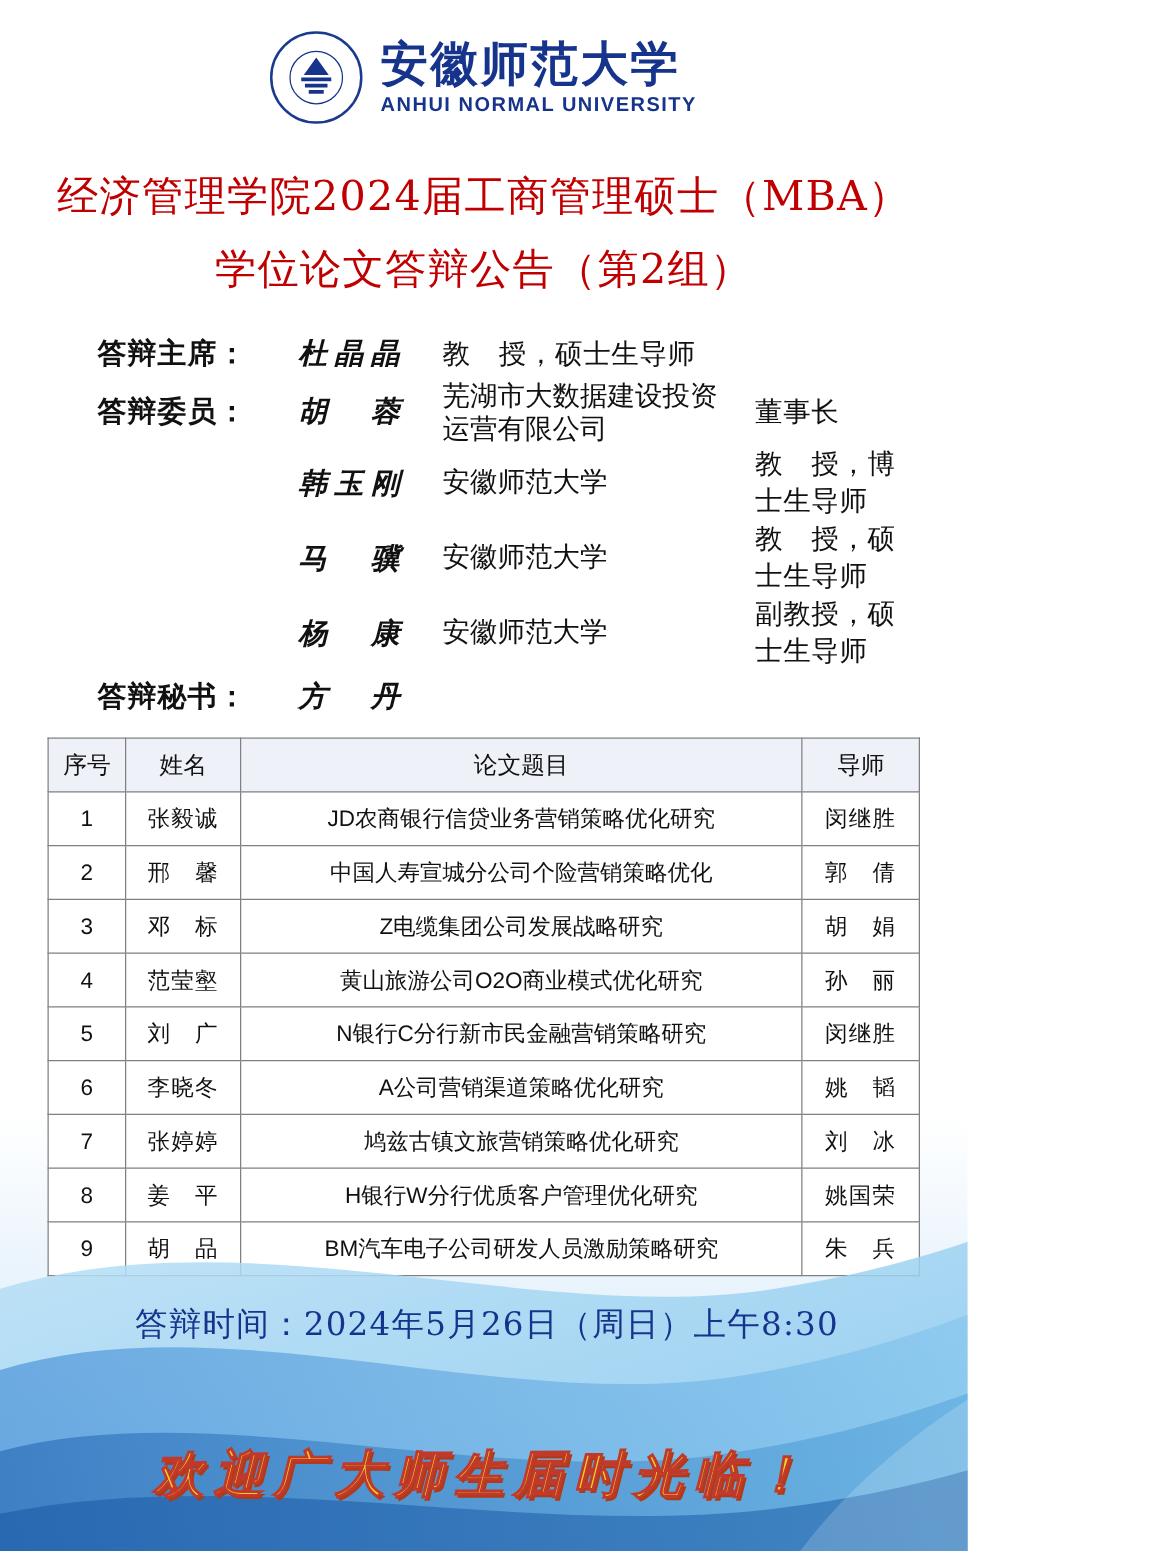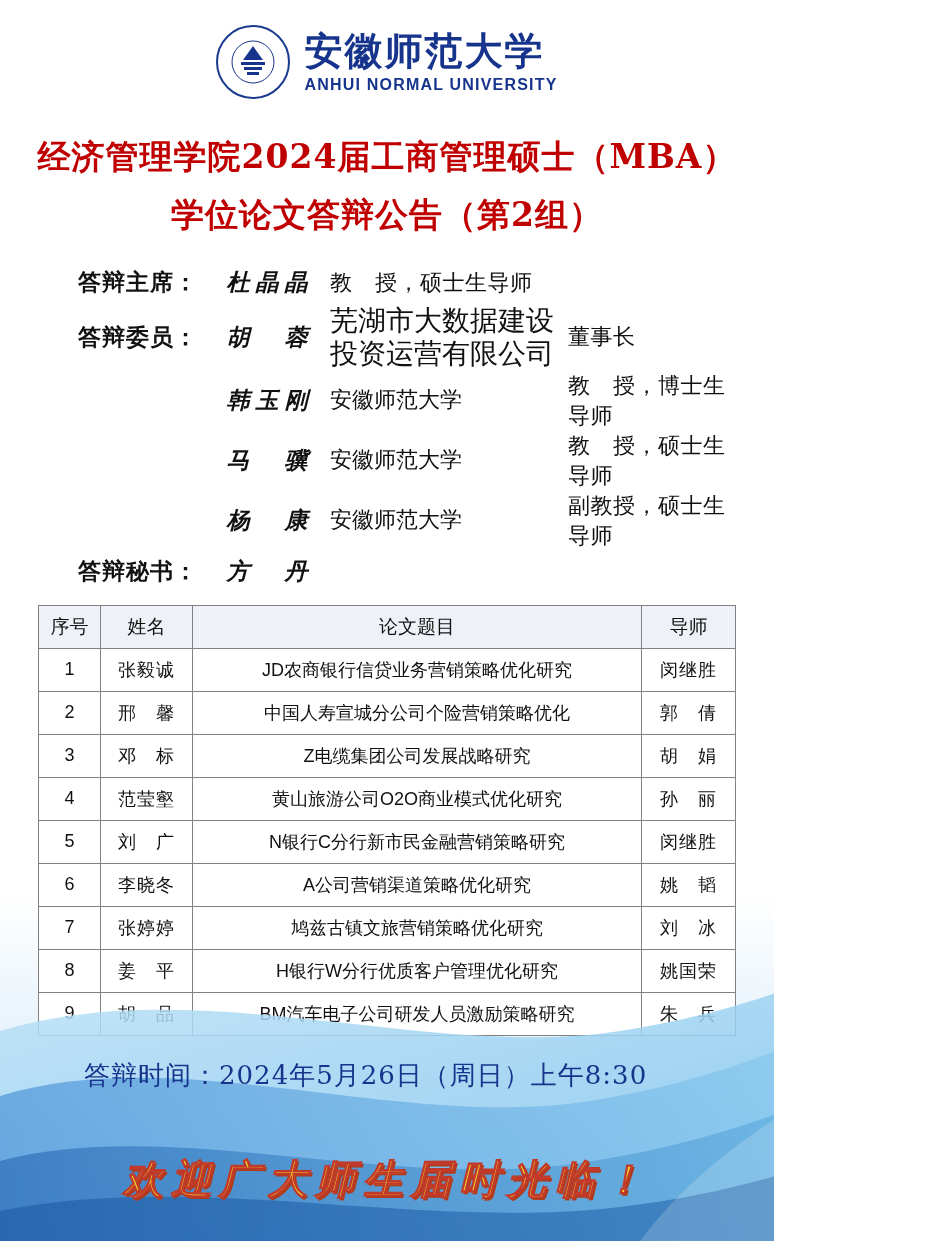--- a/index.html
+++ b/index.html
@@ -77,37 +77,38 @@
     color: #17348c;
     letter-spacing: 1.2px;
   }
   
   .title-block {
     margin-top: 22px;
     text-align: center;
   }
   .title-line {
     font-family: "DejaVu Serif", serif;
-    font-weight: bold;
+    font-weight: normal;
     font-size: 33px;
     color: #c00000;
     line-height: 1.75;
     letter-spacing: 1px;
   }
   
   .committee {
     margin: 18px 0 0 0;
     padding: 0 40px 0 78px;
     font-size: 22px;
     color: #111;
   }
   .com-row {
     display: flex;
     align-items: center;
     min-height: 42px;
+    gap: 12px;
   }
   .com-label {
     width: 132px;
     font-weight: bold;
     font-size: 23px;
     letter-spacing: 1px;
     flex-shrink: 0;
   }
   .com-name {
     width: 120px;
@@ -118,21 +119,21 @@
     font-size: 23px;
     letter-spacing: 6px;
     text-align: center;
   }
   .com-org {
     width: 238px;
     flex-shrink: 0;
     font-size: 22px;
     line-height: 1.2;
   }
-  .com-org.two-line { font-size: 28px; }
+  .com-org.two-line { font-size: 22px; }
   .com-title {
     font-size: 22px;
     letter-spacing: 0.5px;
   }
   
   .table-wrap {
     margin: 12px 38px 0 38px;
   }
   table {
     width: 100%;
@@ -154,21 +155,21 @@
     font-size: 19px;
   }
   col.c1 { width: 62px; }
   col.c2 { width: 92px; }
   col.c3 { width: auto; }
   col.c4 { width: 94px; }
   td.name, td.advisor { letter-spacing: 1px; }
   
   .info {
     margin-top: 14px;
-    padding-left: 84px;
+    padding-left: 108px;
     position: relative;
     z-index: 3;
   }
   .info-line {
     font-family: "DejaVu Serif", serif;
     font-size: 26px;
     color: #17348c;
     line-height: 1.95;
     letter-spacing: 1px;
   }

